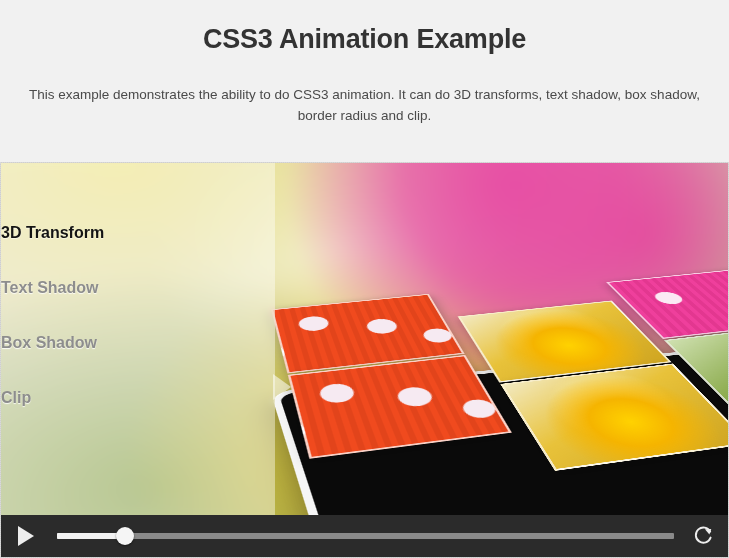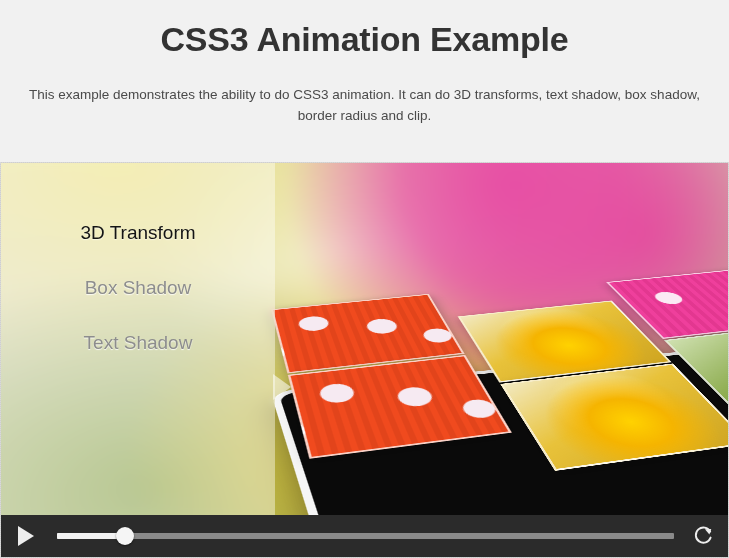--- a/index.html
+++ b/index.html
@@ -15,21 +15,21 @@
   }
 
   
   .page-header {
     padding: 18px 8px 0 8px;
     background: #f1f1f1;
   }
   .page-title {
     margin: 0;
     text-align: center;
-    font-size: 34px;
+    font-size: 27px;
     font-weight: bold;
     color: #333333;
     letter-spacing: -0.2px;
     line-height: 42px;
   }
   .page-desc {
     margin: 24px auto 0 auto;
     max-width: 712px;
     text-align: center;
     font-size: 13.5px;
@@ -158,23 +158,22 @@
     left: 0;
     top: 0;
     width: 274px;
     margin: 0;
     padding: 0;
     list-style: none;
   }
   .menu-item {
     height: 55px;
     line-height: 55px;
-    text-align: center;
-    font-size: 19px;
-    font-weight: normal;
+    font-size: 16px;
+    font-weight: bold;
     color: #8d8d8d;
     text-shadow: 0 1px 1px rgba(255,255,255,0.85);
     cursor: pointer;
     user-select: none;
   }
   .menu-item:first-child { margin-top: 42px; }
   .menu-item.active {
     color: #141414;
     text-shadow: 0 1px 1px rgba(255,255,255,0.6);
   }
@@ -296,22 +295,23 @@
         <div class="card chick c4"></div>
         <div class="card dots-pink c5"></div>
         <div class="card greens c6"></div>
 
       </div>
     </div>
 
     <div class="menu-panel">
       <ul class="menu-list">
         <li class="menu-item active">3D Transform</li>
+        <li class="menu-item">Text Shadow</li>
         <li class="menu-item">Box Shadow</li>
-        <li class="menu-item">Text Shadow</li>
+        <li class="menu-item">Clip</li>
       </ul>
     </div>
     <div class="menu-pointer"></div>
 
   </div>
 
   <div class="controls">
     <button class="play-button">
       <span class="tri"></span>
     </button>

